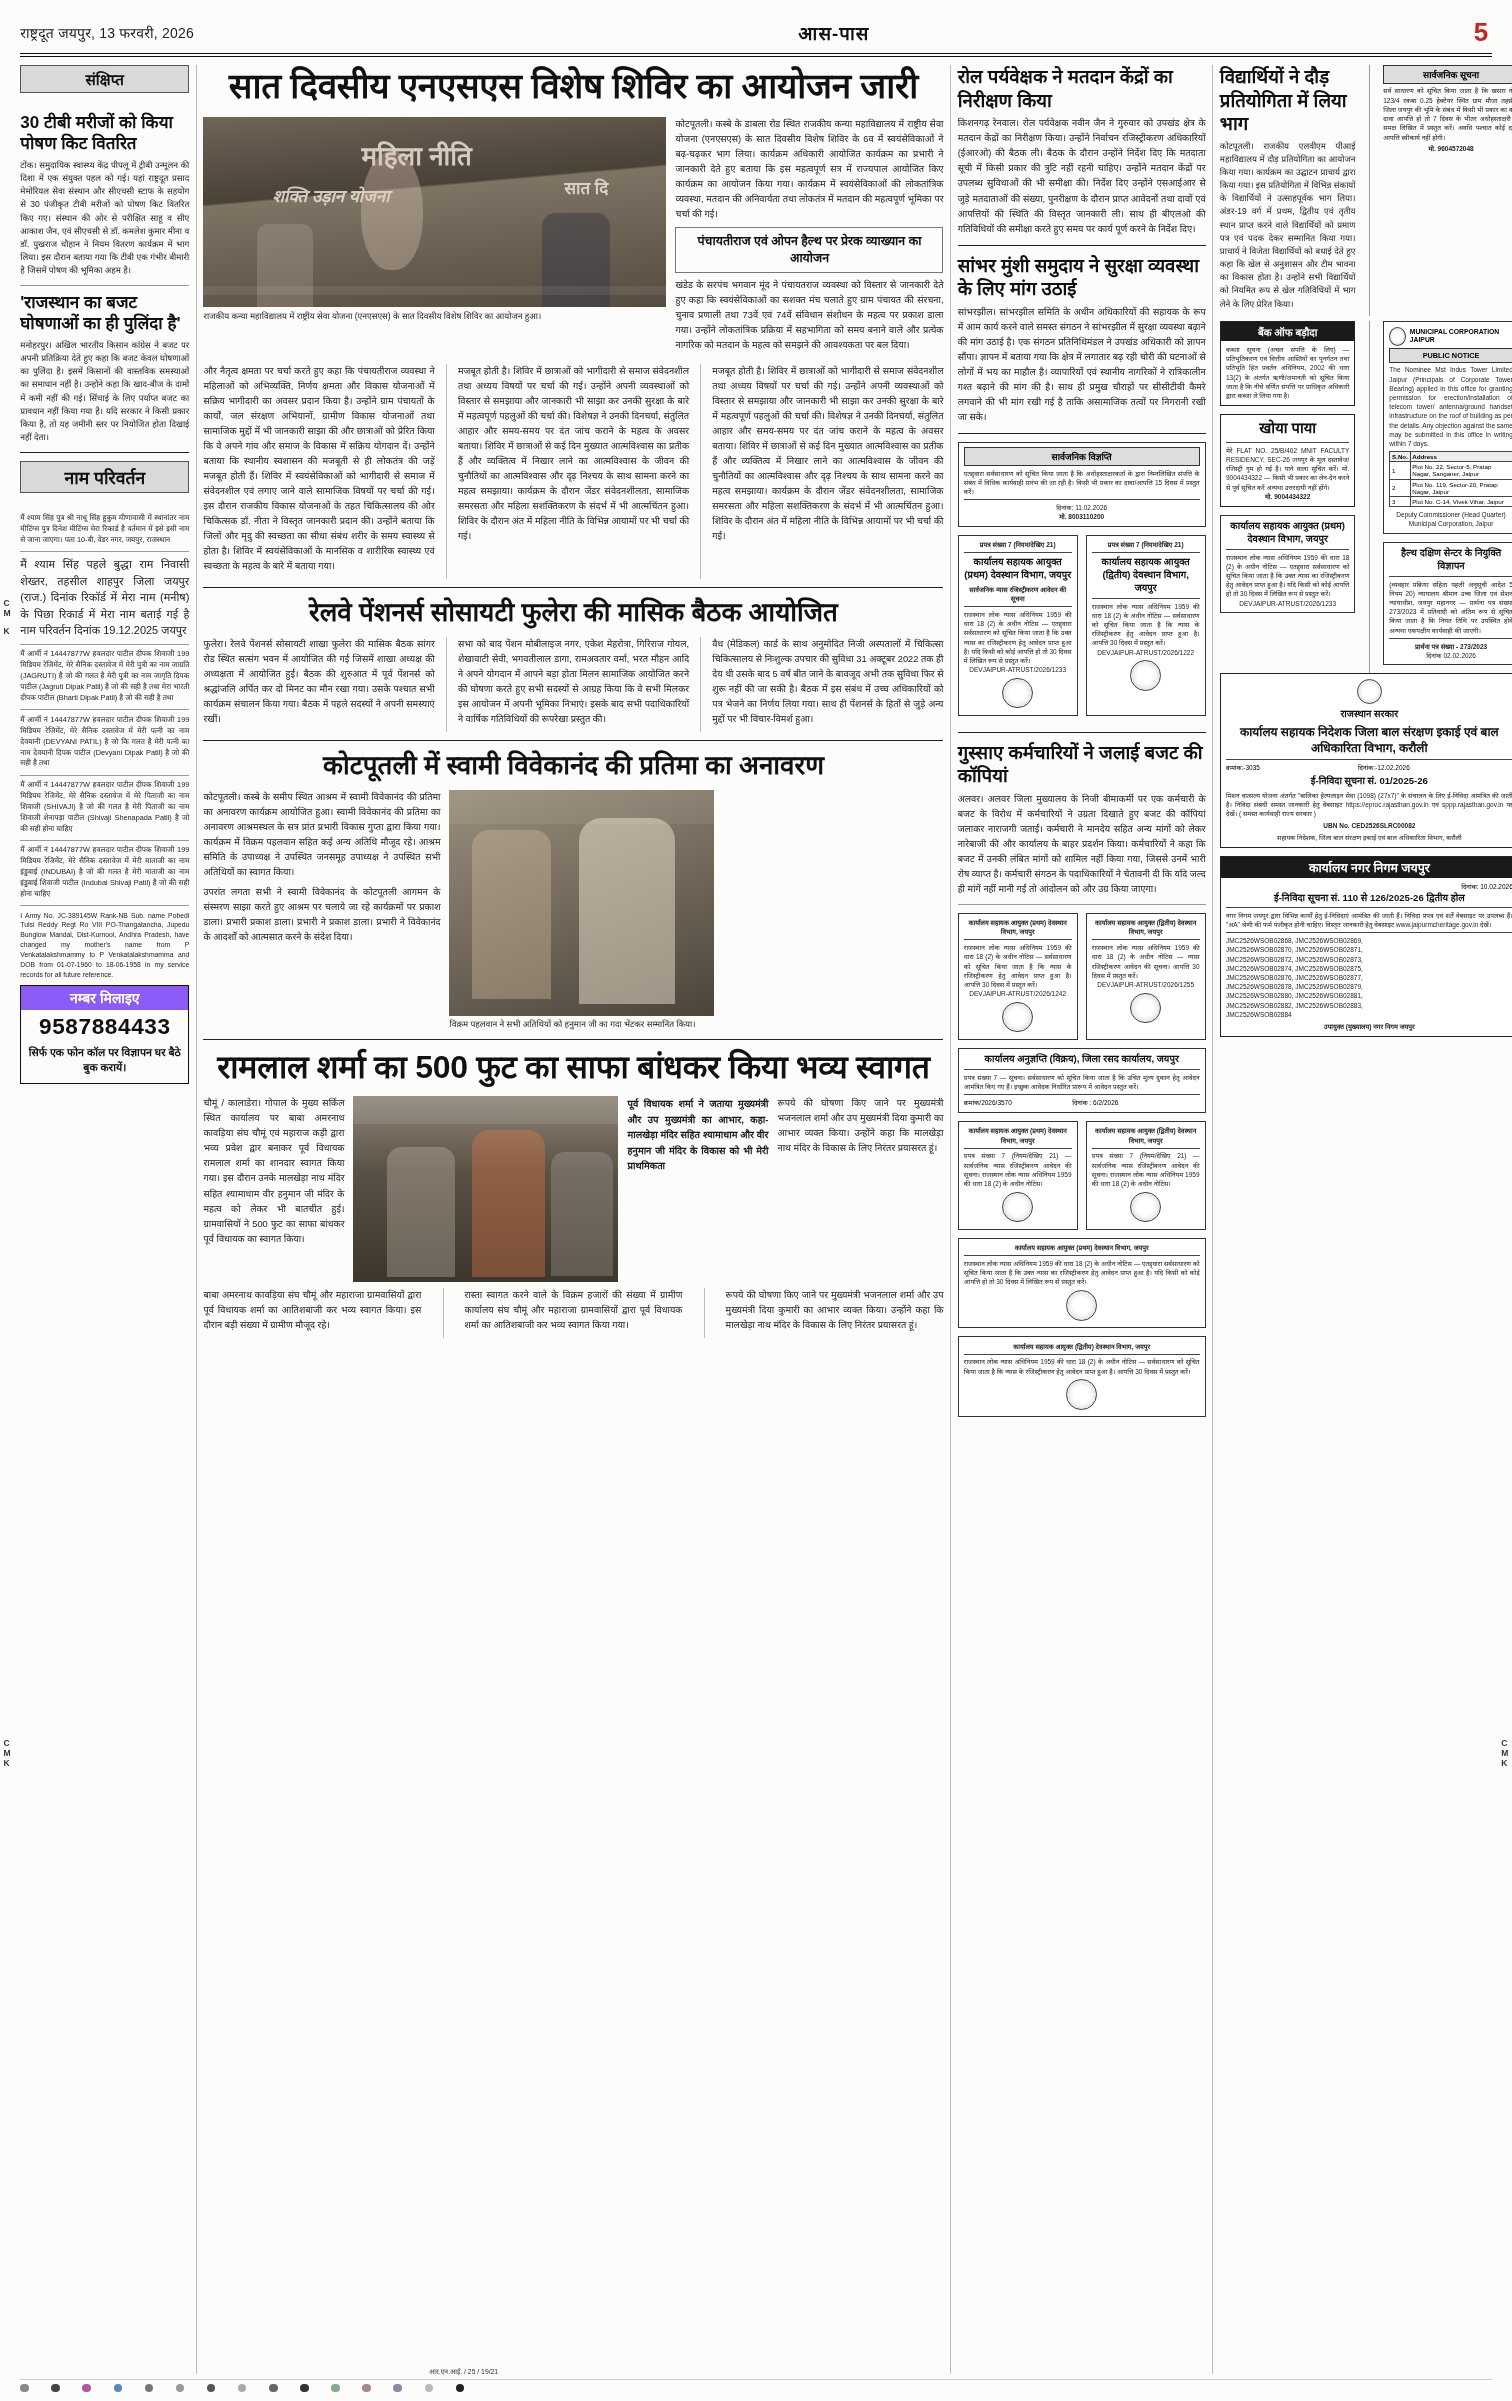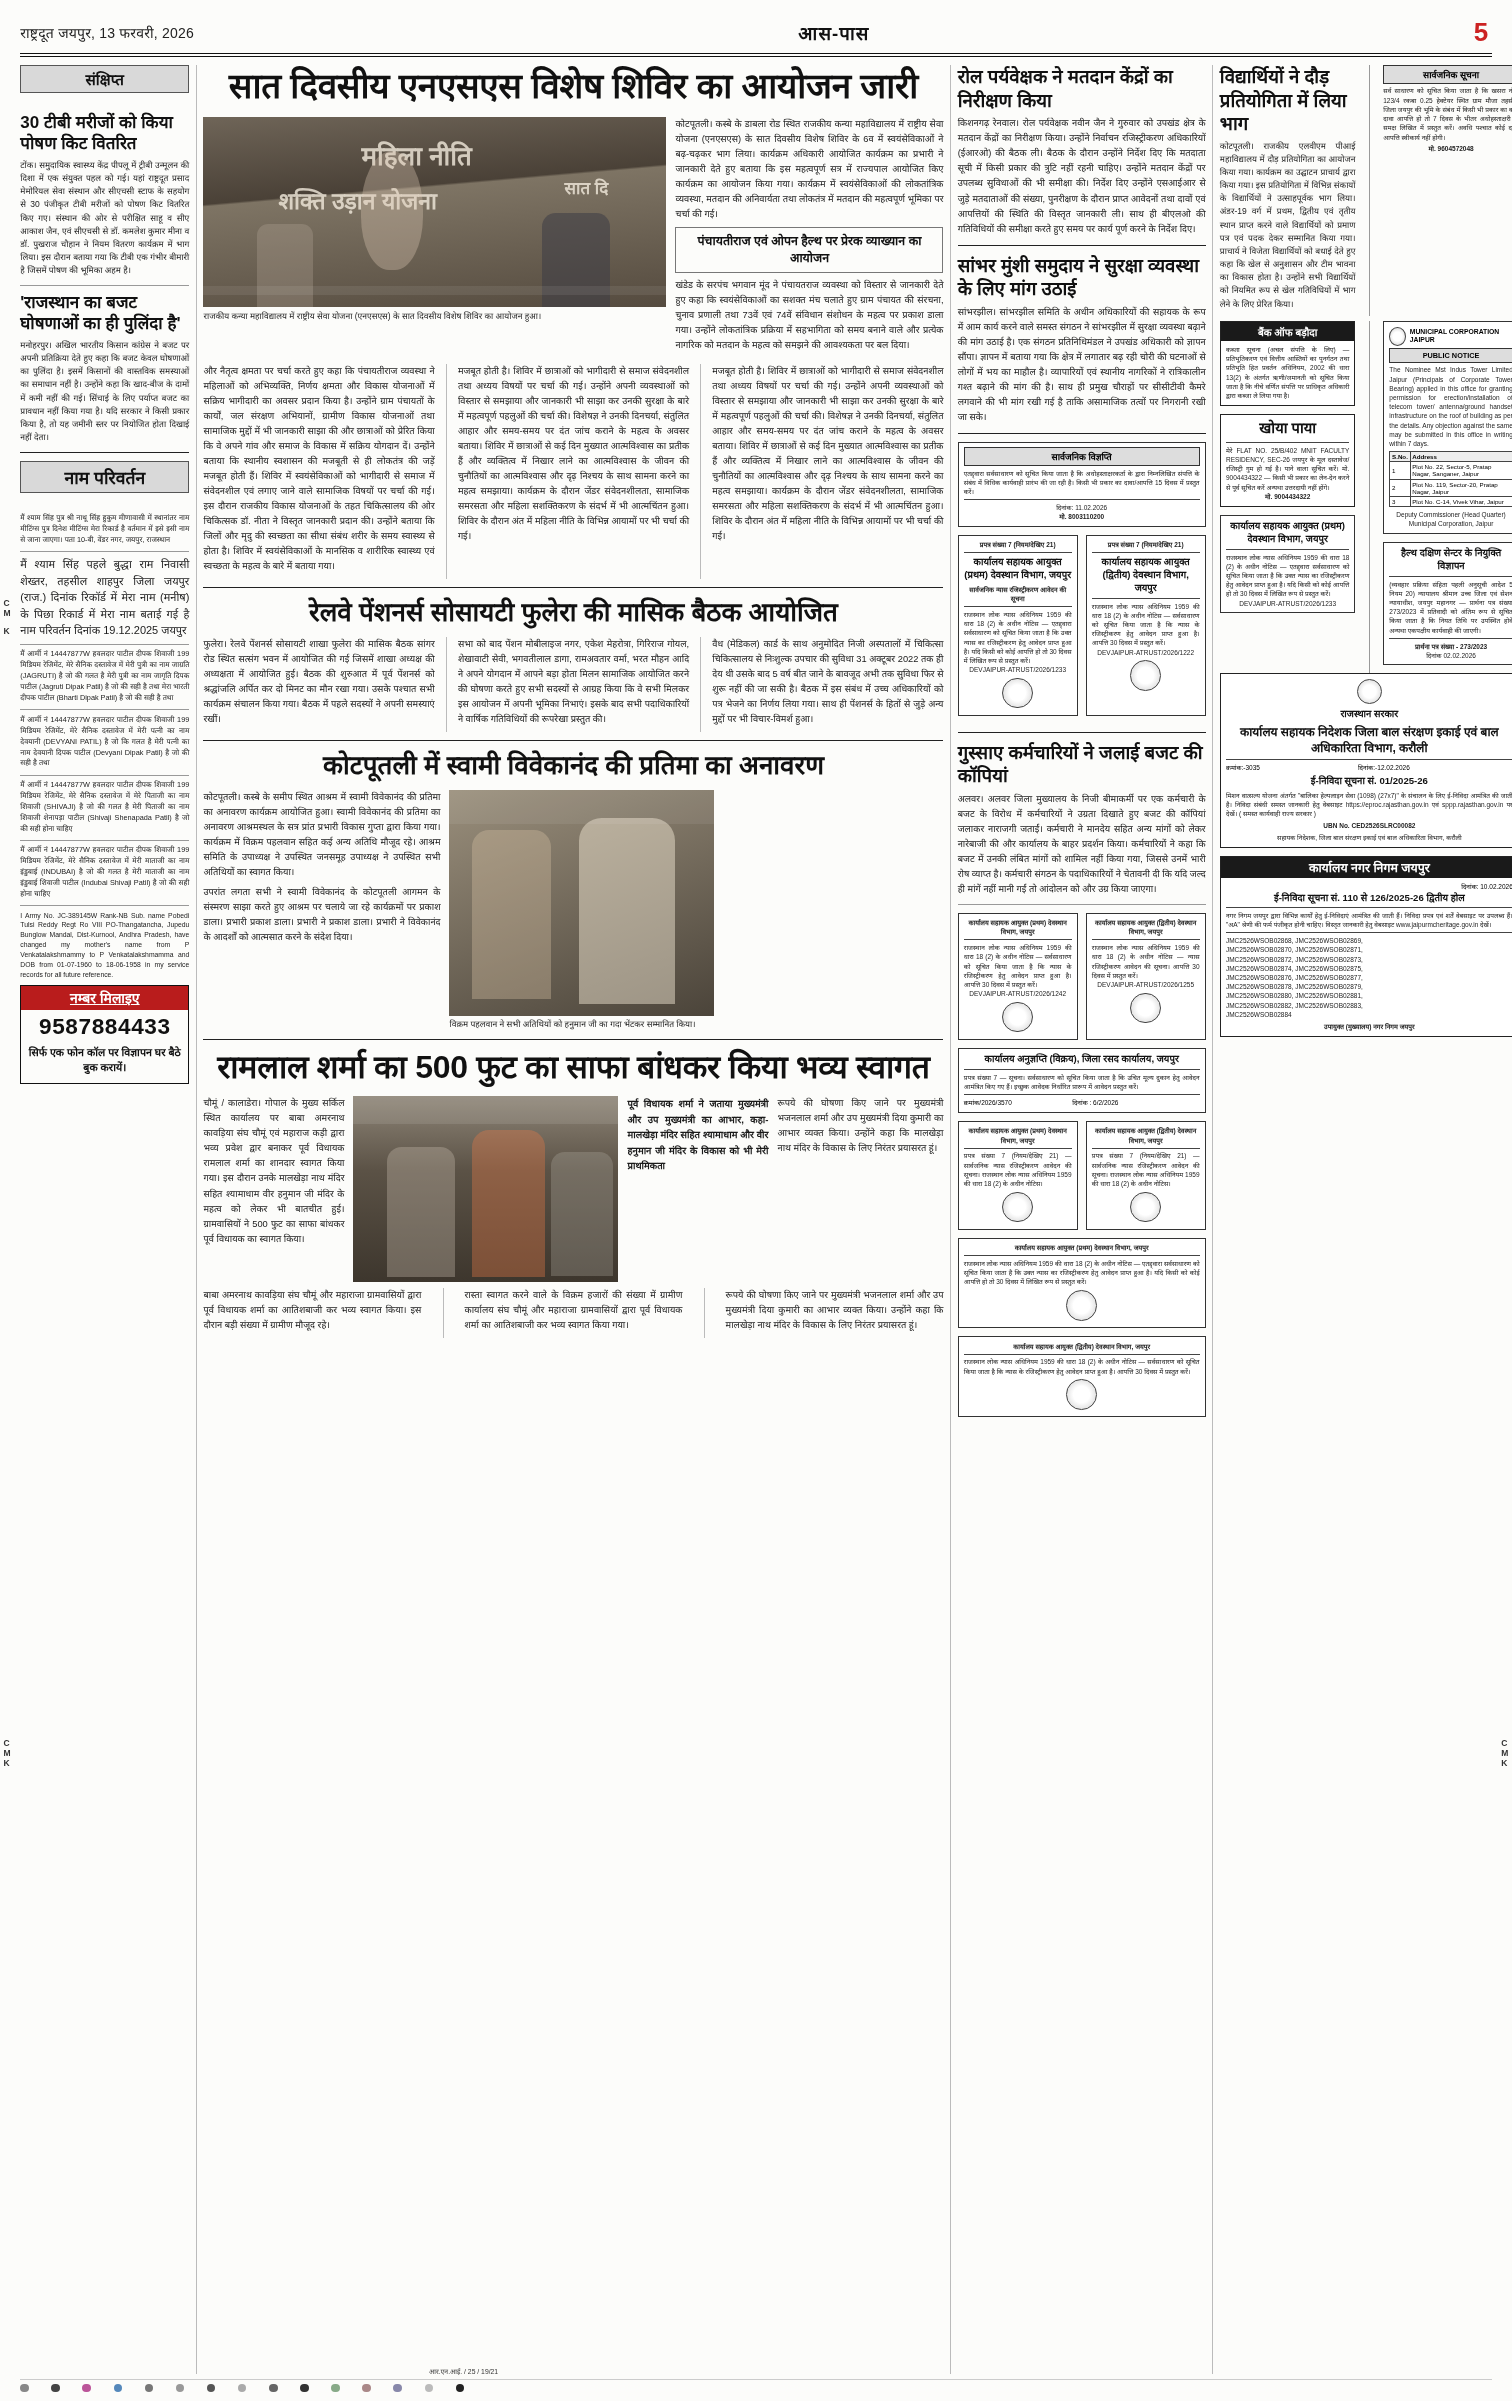--- a/index.html
+++ b/index.html
@@ -219,22 +219,22 @@
   .tbl th { background:#eee; font-weight:bold; }
 
   
   .phone-ad {
     border: 1.7px solid #111;
     text-align: center;
     padding: 5.6px 4.5px 8px 4.5px;
     margin-top: 5.6px;
   }
   .phone-ad .t1 {
-    background:#b91c1c; color:#fff; font-size: 14px; font-weight:bold;
-    padding: 2.3px 0; margin: -5.6px -4.5px 4.5px -4.5px; text-decoration: underline;
+    background:#8b5cf6; color:#fff; font-size: 14px; font-weight:bold;
+    padding: 2.3px 0; margin: -5.6px -4.5px 4.5px -4.5px;
   }
   .phone-ad .num {
     font-size: 22.6px; font-weight: bold; letter-spacing: 0.6px; color:#111;
     margin-bottom: 4.5px;
   }
   .phone-ad .t2 { font-size: 10.7px; line-height:1.4; font-weight:bold; color:#111; }
 
   
   .cmyk {
     position: absolute;
@@ -351,21 +351,21 @@
     <div class="vrule"></div>
 
     <div class="col col-b">
 
       <h1 class="bighead">सात दिवसीय एनएसएस विशेष शिविर का आयोजन जारी</h1>
 
       <div style="display:flex; gap:9px; margin-top:9px;">
         <div style="flex:0 0 463px;">
           <div class="photo ph-stage" style="height:190px;">
             <div class="banner-txt" style="left:158px; top:20.3px; font-size:26px;">महिला नीति</div>
-            <div class="banner-txt" style="left:75px; top:67px; font-size:23px;">शक्ति उड़ान योजना</div>
+            <div class="banner-txt" style="left:69px; top:67px; font-size:17px;font-style:italic;">शक्ति उड़ान योजना</div>
             <div class="banner-txt" style="left:361px; top:59px; font-size:17px;">सात दि</div>
             <div class="fig" style="left:158px; top:34px; width:62px; height:119px; background:rgba(220,200,180,.35);"></div>
             <div class="fig" style="left:339px; top:96px; width:68px; height:130px; background:rgba(60,60,70,.55); border-radius:13.6px 13.6px 0 0;"></div>
             <div class="fig" style="left:54px; top:107px; width:56px; height:113px; background:rgba(190,175,160,.28); border-radius:11.3px 11.3px 0 0;"></div>
             <div class="band" style="top:169px; height:9px;"></div>
           </div>
           <div class="cap">राजकीय कन्या महाविद्यालय में राष्ट्रीय सेवा योजना (एनएसएस) के सात दिवसीय विशेष शिविर का आयोजन हुआ।</div>
         </div>
         <div style="flex:1;">
           <p class="body">कोटपूतली। कस्बे के डाबला रोड स्थित राजकीय कन्या महाविद्यालय में राष्ट्रीय सेवा योजना (एनएसएस) के सात दिवसीय विशेष शिविर के 6व ​​में स्वयंसेविकाओं ने बढ़-चढ़कर भाग लिया। कार्यक्रम अधिकारी आयोजित कार्यक्रम का प्रभारी ने जानकारी देते हुए बताया कि इस महत्वपूर्ण सत्र में राज्यपाल आयोजित किए कार्यक्रम का आयोजन किया गया। कार्यक्रम में स्वयंसेविकाओं की लोकतांत्रिक व्यवस्था, मतदान की अनिवार्यता तथा लोकतंत्र में मतदान की महत्वपूर्ण भूमिका पर चर्चा की गई।</p>

